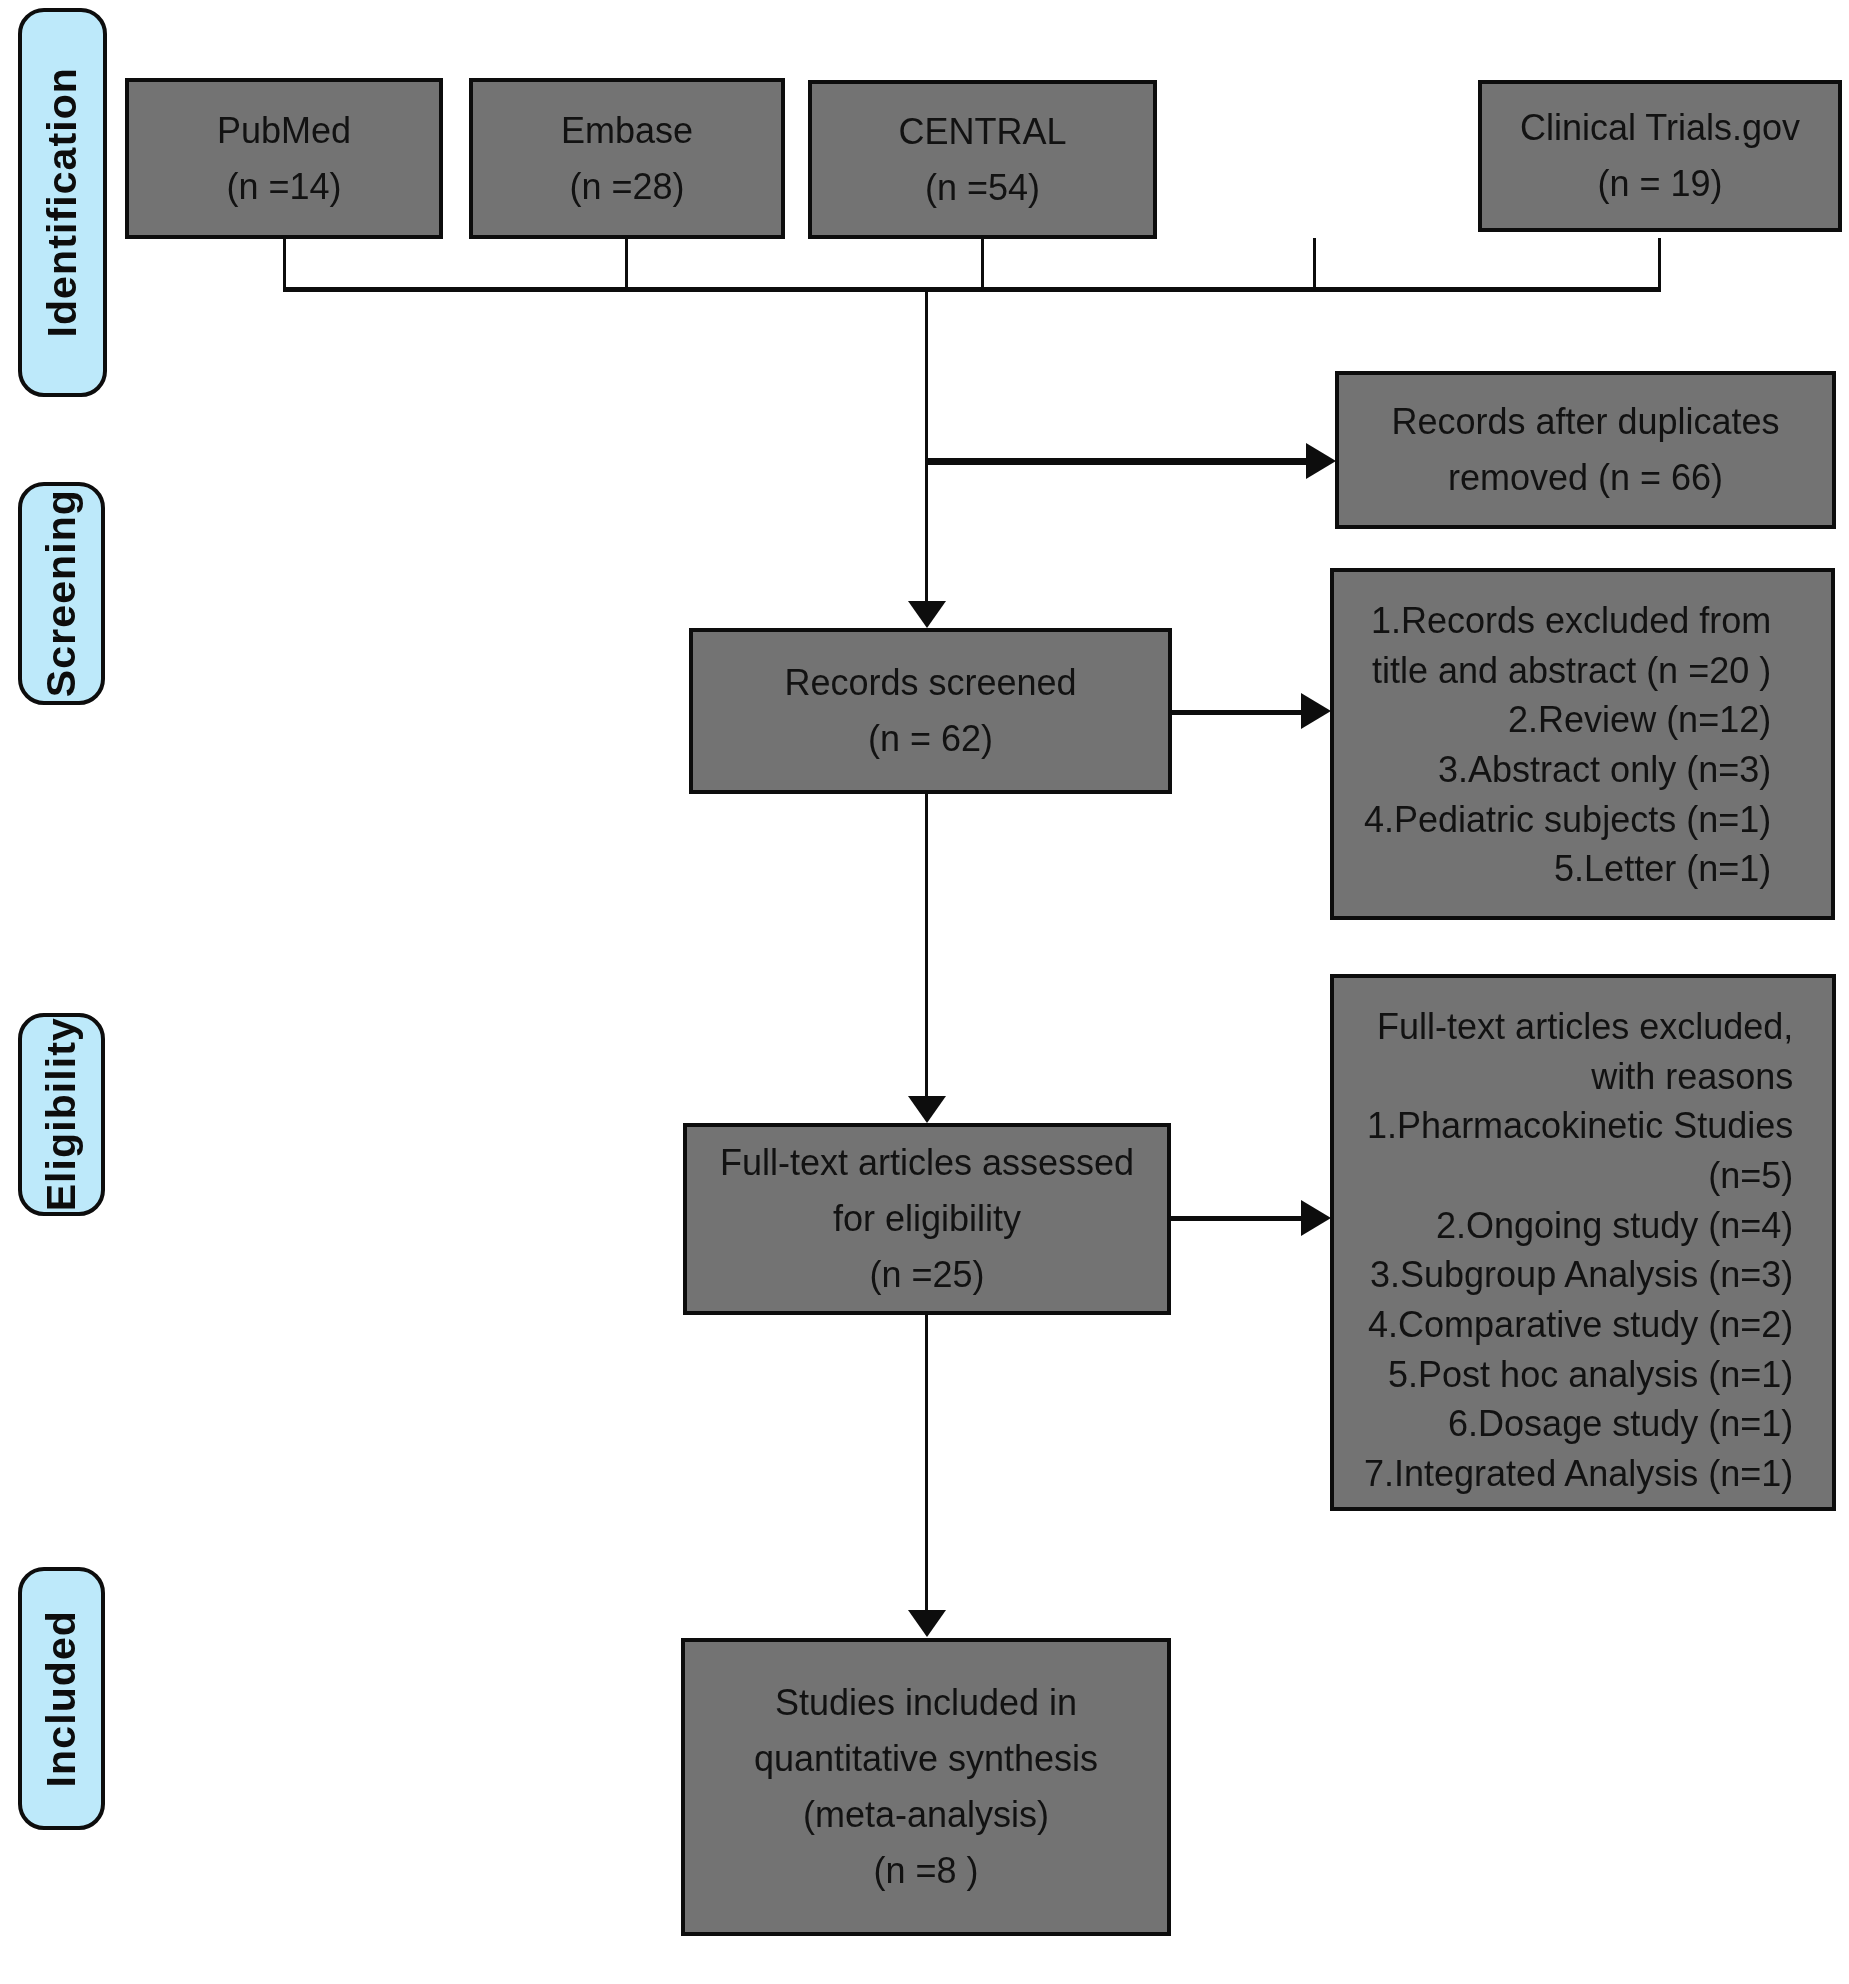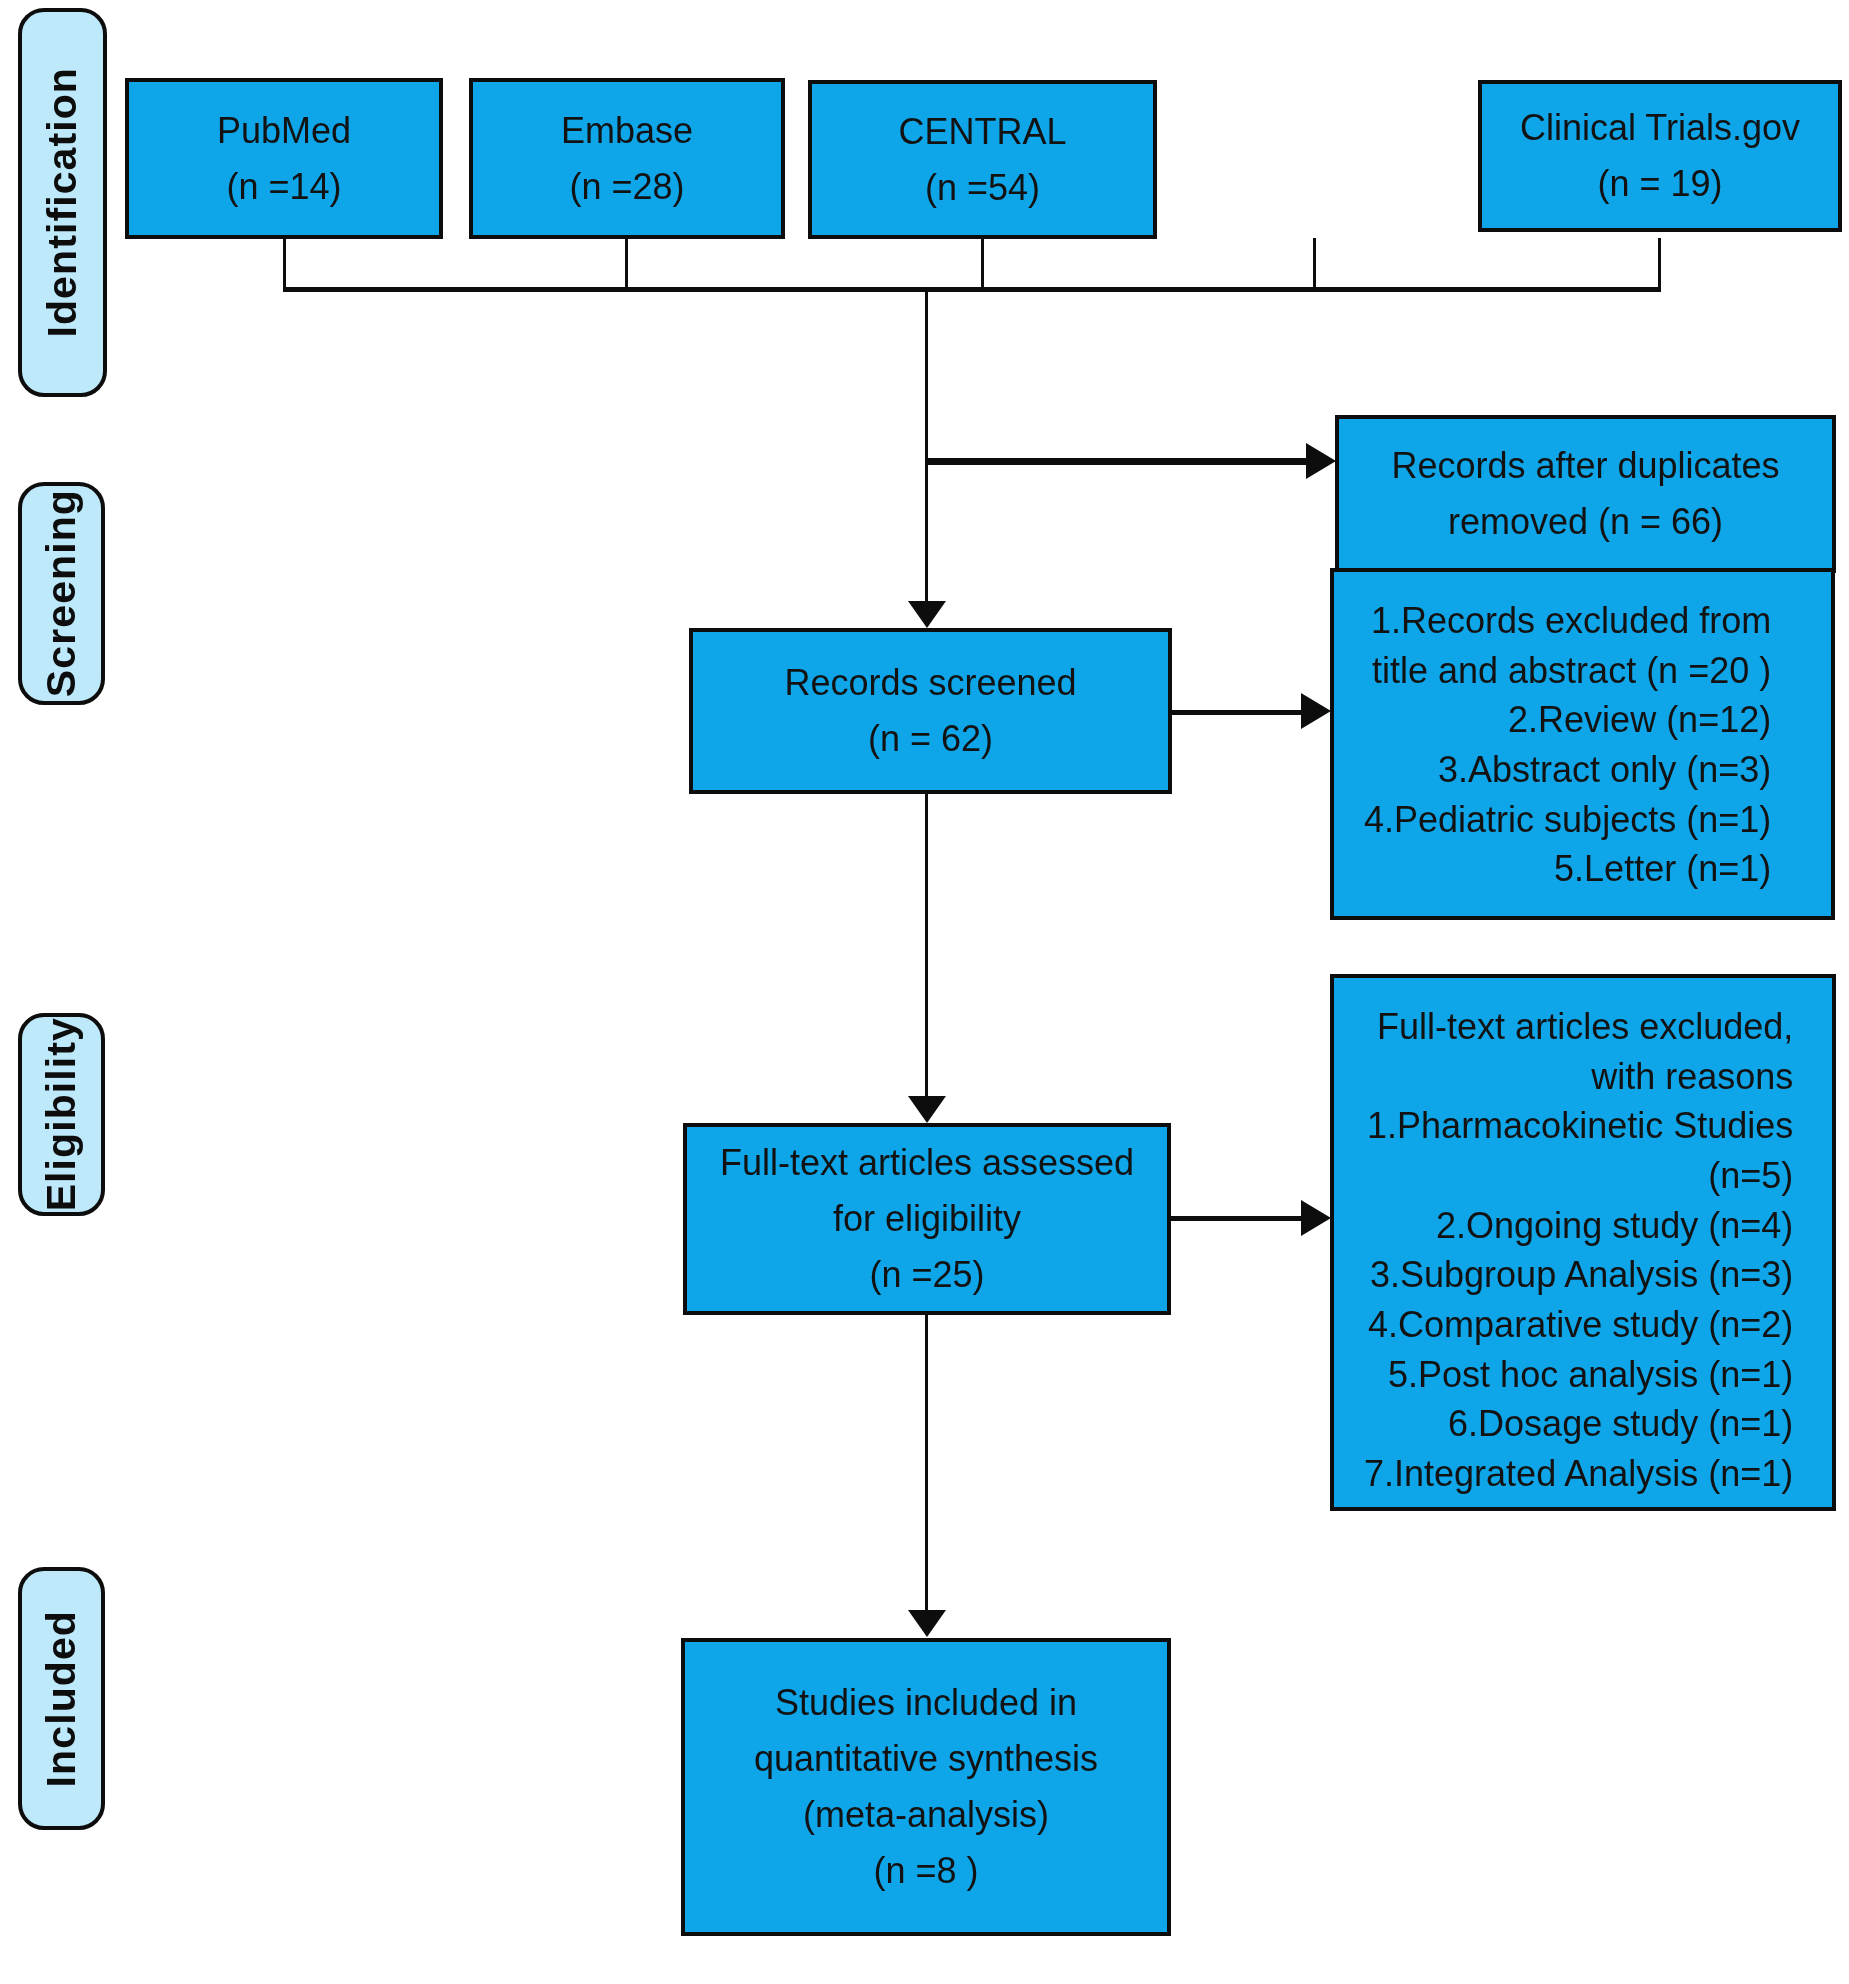--- a/index.html
+++ b/index.html
@@ -22,21 +22,21 @@
     writing-mode:vertical-rl;
     transform:rotate(180deg);
     font-weight:bold;
     font-size:41px;
     letter-spacing:1.1px;
     color:#0d0d0d;
     white-space:nowrap;
   }
   .node{
     position:absolute;
-    background:#0ea5e9;
+    background:#737373;
     border:4px solid #0d0d0d;
     box-sizing:border-box;
     display:flex;align-items:center;justify-content:center;
     text-align:center;
     font-size:36px;
     line-height:1.55;
     white-space:pre-line;
   }
   .node.listbox{
     align-items:flex-start;
@@ -97,21 +97,21 @@
   <div class="vline" style="left:1658px;top:238px;width:2.9px;height:53px;"></div>
 
   <div class="hline" style="left:283px;top:287px;width:1378px;height:4.6px;"></div>
 
   <div class="vline" style="left:925px;top:289px;width:2.9px;height:314px;"></div>
   <div class="arrow-down" style="left:908px;top:601px;"></div>
 
   <div class="hline" style="left:927px;top:458px;width:381px;height:6.9px;"></div>
   <div class="arrow-right" style="left:1306px;top:443px;"></div>
 
-  <div class="node" style="left:1335px;top:371px;width:501px;height:158px;margin-top:44px;">
+  <div class="node" style="left:1335px;top:371px;width:501px;height:158px;">
     <div>Records after duplicates
 removed (n = 66)</div>
   </div>
 
   <div class="node" style="left:689px;top:628px;width:483px;height:166px;">
     <div>Records screened
 (n = 62)</div>
   </div>
 
   <div class="hline" style="left:1172px;top:710px;width:132px;height:5.1px;"></div>

